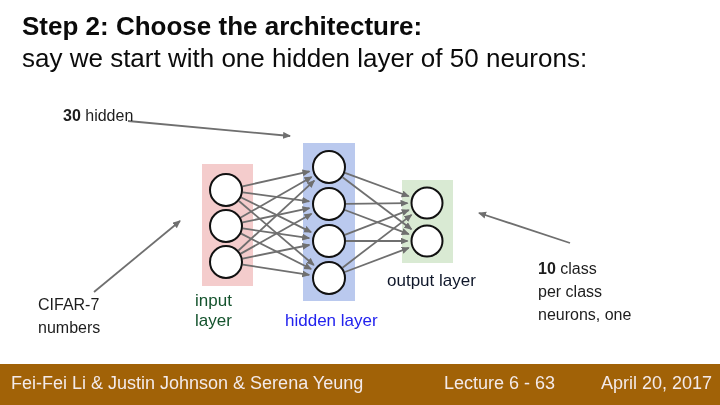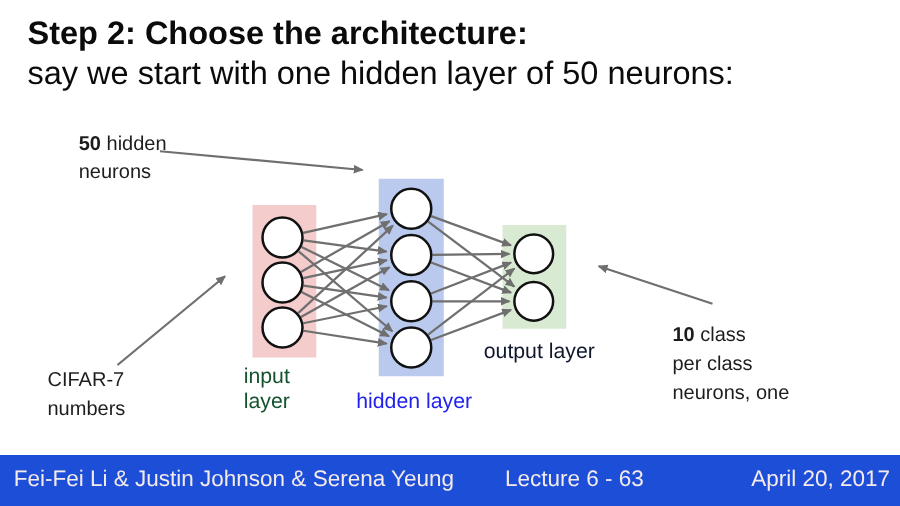--- a/index.html
+++ b/index.html
@@ -15,21 +15,21 @@
   .note{font-size:16px;line-height:22px;color:#1d1d1d;}
   #note-cifar,#note-output10{line-height:23px;}
   .layer-label{font-size:17px;line-height:20px;white-space:nowrap;}
   #label-input{white-space:normal;width:62px;}
   .footer-bar{
     position:absolute;left:0;top:364px;width:720px;height:41px;z-index:3;
     font-size:18px;
   }
   .footer-bar span{position:absolute;top:9px;white-space:nowrap;}
   .footer-authors{left:11px;}
-  .footer-lecture{left:404px;}
+  .footer-lecture{left:444px;}
   .footer-date{right:8px;}
 </style>
 </head>
 <body>
 
 <div class="slide">
 
   <div class="title-block">
     <div class="title-l1">Step 2: Choose the architecture:</div>
     <div class="title-l2">say we start with one hidden layer of 50 neurons:</div>
@@ -74,40 +74,39 @@
         <circle cx="329" cy="167" r="16" fill="#ffffff" stroke="#111111" stroke-width="2"></circle>
         <circle cx="329" cy="204" r="16" fill="#ffffff" stroke="#111111" stroke-width="2"></circle>
         <circle cx="329" cy="241" r="16" fill="#ffffff" stroke="#111111" stroke-width="2"></circle>
         <circle cx="329" cy="278" r="16" fill="#ffffff" stroke="#111111" stroke-width="2"></circle>
         <circle cx="427" cy="203" r="15.5" fill="#ffffff" stroke="#111111" stroke-width="2"></circle>
         <circle cx="427" cy="241" r="15.5" fill="#ffffff" stroke="#111111" stroke-width="2"></circle>
       </g>
   </svg>
 
   <div class="txt note" id="note-50" style="left:63px;top:105px">
-    <div><b>50</b><span> hidden</span></div>
-    <div>neurons</div>
+    <div><b>30</b><span> hidden</span></div>
   </div>
 
   <div class="txt note" id="note-cifar" style="left:38px;top:293px">
     <div>CIFAR-7</div>
     <div>numbers</div>
   </div>
 
   <div class="txt note" id="note-output10" style="left:538px;top:257px">
     <div><b>10</b><span> class</span></div>
     <div>per class</div>
     <div>neurons, one</div>
   </div>
 
   <div class="txt layer-label" id="label-input" style="left: 195px; top: 291px; color: #14532d;">input layer</div>
 
   <div class="txt layer-label" id="label-hidden" style="left: 285px; top: 311px; color: rgb(34, 34, 238);">hidden layer</div>
 
   <div class="txt layer-label" id="label-output" style="left: 387px; top: 271px; color: #0f172a;">output layer</div>
 
-  <div class="footer-bar" style="color: rgb(243, 234, 234); background: #1d4ed8;">
+  <div class="footer-bar" style="color: rgb(243, 234, 234); background: #a16207;">
     <span class="footer-authors">Fei-Fei Li &amp; Justin Johnson &amp; Serena Yeung</span>
     <span class="footer-lecture">Lecture 6 - 63</span>
     <span class="footer-date">April 20, 2017</span>
   </div>
 
 </div>
 
 </body></html>

